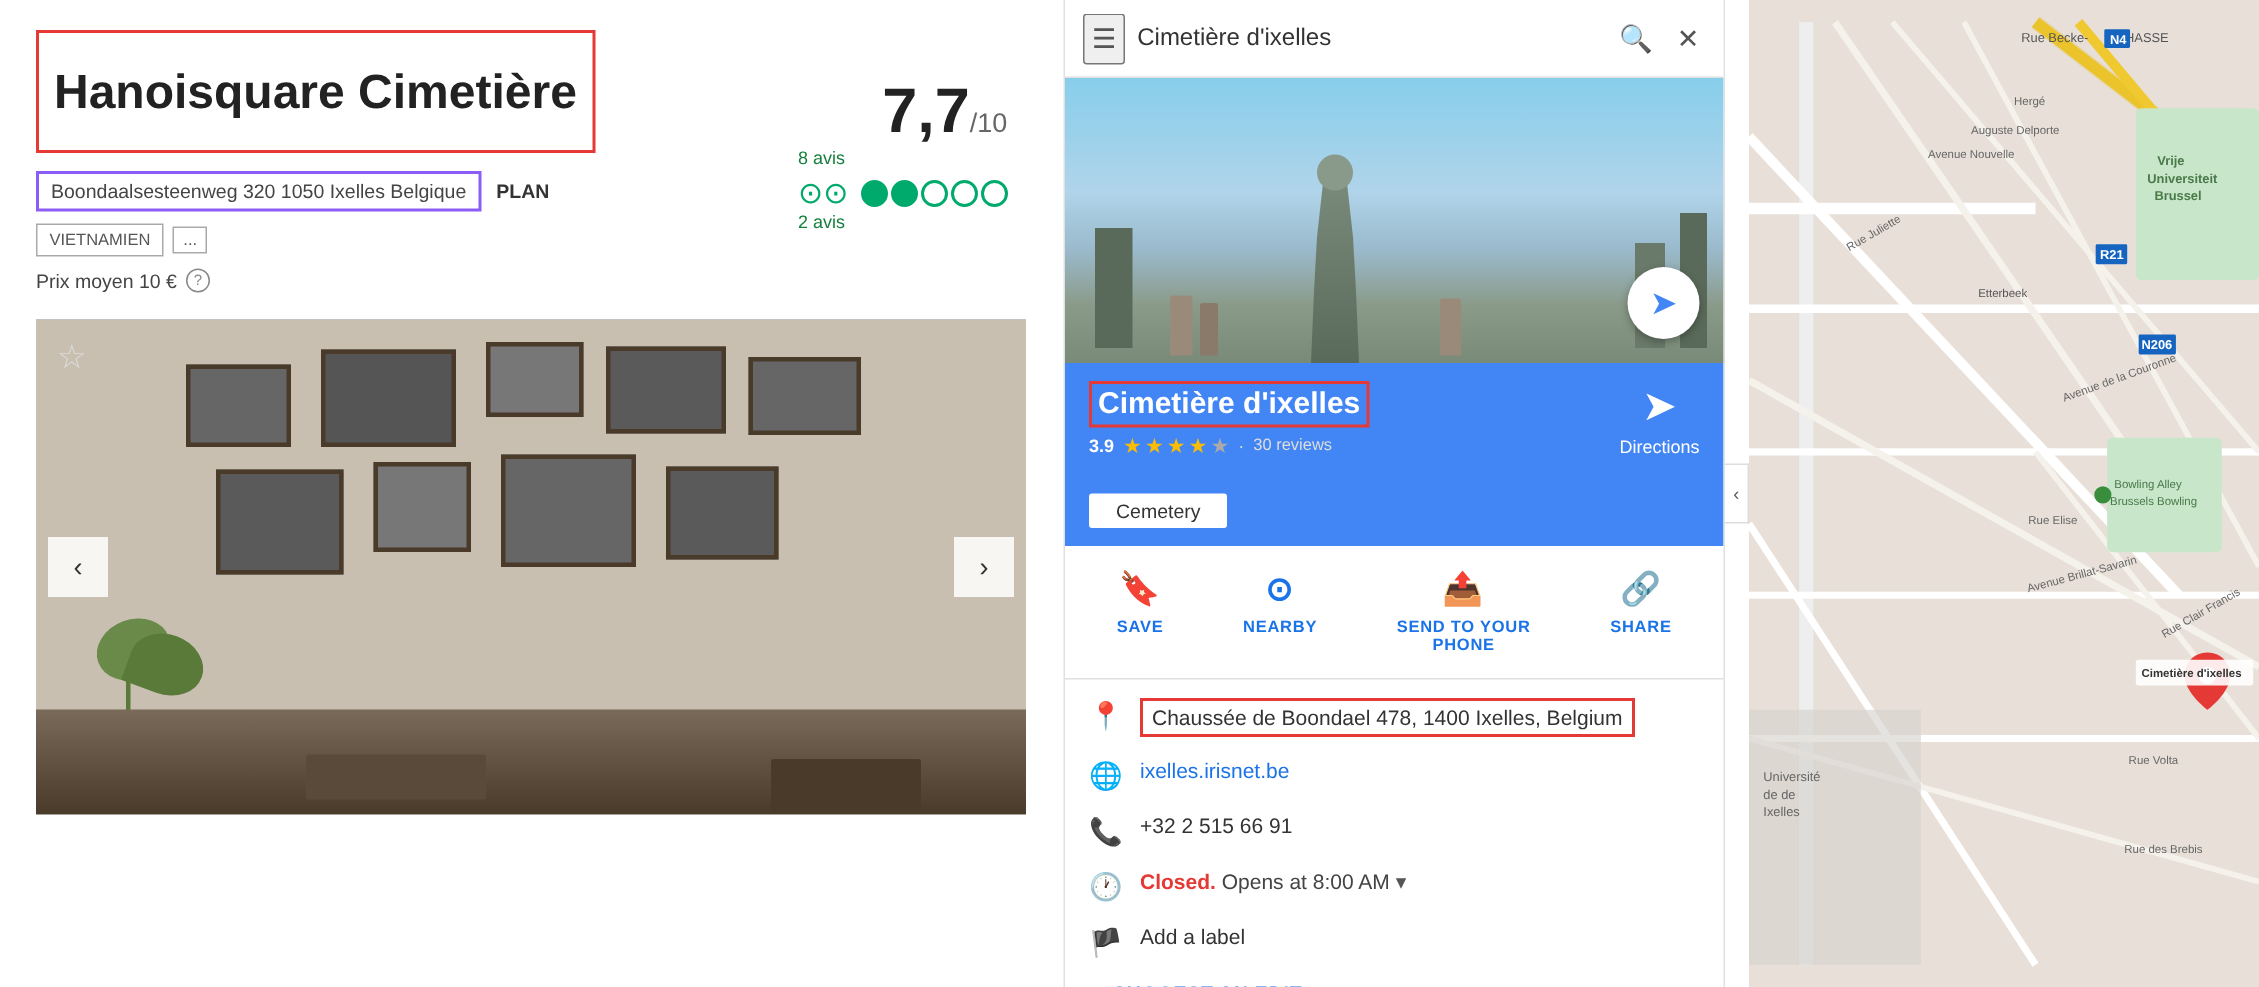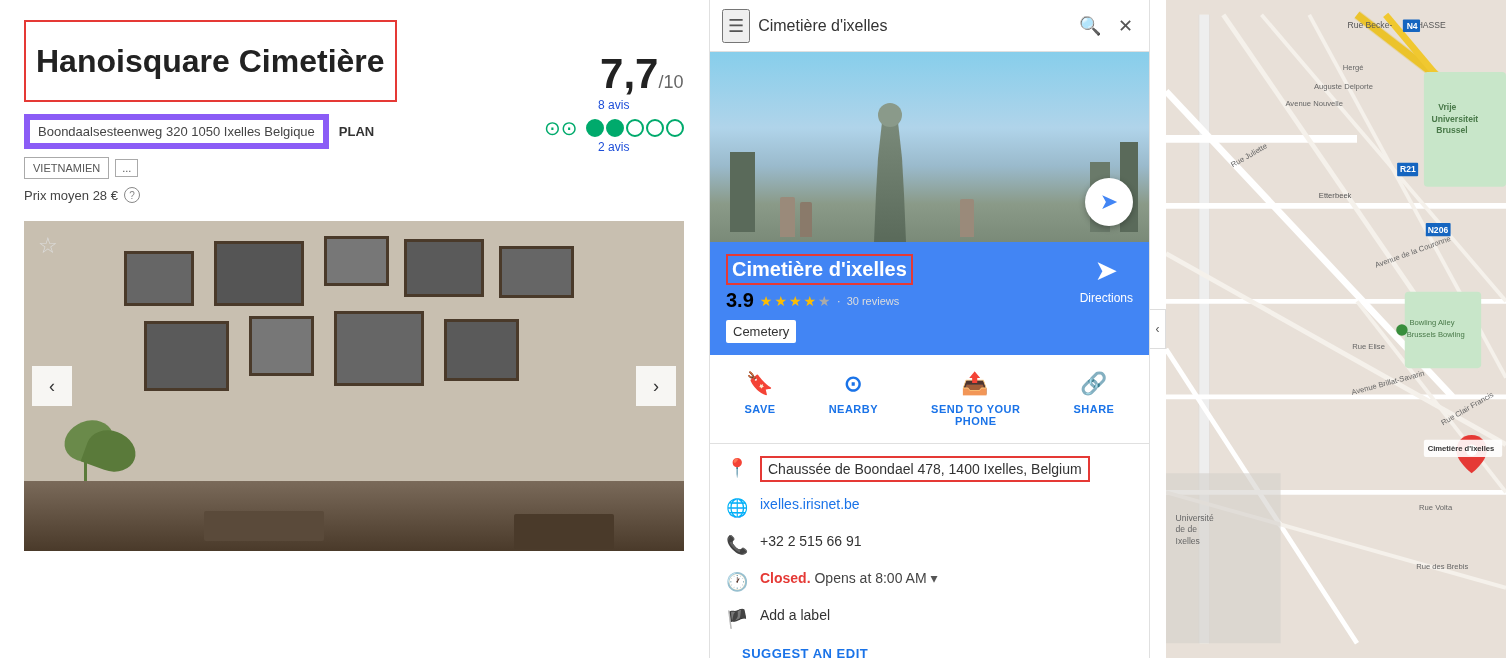--- a/index.html
+++ b/index.html
@@ -24,21 +24,21 @@
       color: #222;
       line-height: 1.2;
     }
     .address-row {
       display: flex;
       align-items: center;
       gap: 10px;
       margin-bottom: 8px;
     }
     .address-box {
-      border: 6px solid #8b5cf6;
+      border: 2px solid #8b5cf6;
       padding: 4px 8px;
       font-size: 13px;
       color: #444;
     }
     .plan-link {
       font-size: 13px;
       font-weight: bold;
       color: #333;
       text-decoration: none;
     }
@@ -77,36 +77,36 @@
       align-items: center;
       justify-content: center;
       font-size: 10px;
       color: #888;
     }
 
     
     .rating-block {
       position: absolute;
       top: 30px;
-      left: 520px;
+      left: 508px;
       text-align: right;
     }
     .rating-score {
       font-size: 42px;
       font-weight: bold;
       color: #222;
     }
     .rating-denom {
       font-size: 18px;
       color: #666;
     }
     .rating-count {
       font-size: 12px;
-      color: #1d4ed8;
-      text-align: center;
+      color: #15803d;
+      text-align: left;
     }
     .tripadvisor-row {
       display: flex;
       align-items: center;
       gap: 8px;
       margin-top: 4px;
     }
     .ta-logo {
       font-size: 20px;
       color: #00aa6c;
@@ -248,22 +248,22 @@
       display: inline-block;
       padding: 2px 4px;
     }
     .stars-row {
       display: flex;
       align-items: center;
       gap: 6px;
       margin-top: 4px;
     }
     .star-rating-text {
-      font-size: 20px;
-      color: #000000;
+      font-size: 12px;
+      color: #ffffff;
       font-weight: bold;
     }
     .stars-icons { display: flex; gap: 2px; }
     .star-icon-sm { font-size: 14px; color: #fbbc04; }
     .reviews-text { font-size: 11px; color: #ddd; }
     .directions-label {
       font-size: 12px;
       color: #fff;
       text-align: center;
       margin-top: 4px;
@@ -271,22 +271,22 @@
     .directions-col {
       display: flex;
       flex-direction: column;
       align-items: center;
     }
     .cemetery-badge {
       display: inline-block;
       background: #fff;
       color: #333;
       font-size: 13px;
-      padding: 4px 7px;
-      margin-top: 8px;
+      padding: 4px 18px;
+      margin-top: 24px;
       border-radius: 2px;
     }
 
     
     .action-buttons {
       display: flex;
       justify-content: space-around;
       padding: 16px 8px;
       border-bottom: 1px solid #e0e0e0;
     }
@@ -424,21 +424,21 @@
     </div>
 
     
     <div class="tags-row">
       <span class="tag-badge">VIETNAMIEN</span>
       <span class="tag-more">...</span>
     </div>
 
     
     <div class="prix-row">
-      <span>Prix moyen 28 €</span>
+      <span>Prix moyen 10 €</span>
       <span class="info-circle">?</span>
     </div>
 
     
     <div class="restaurant-img-container">
       <span class="star-icon">☆</span>
 
       <div class="wall-bg"></div>
 
       <div class="wall-frame" style="top:30px;left:100px;width:70px;height:55px;background:#666;"></div>

